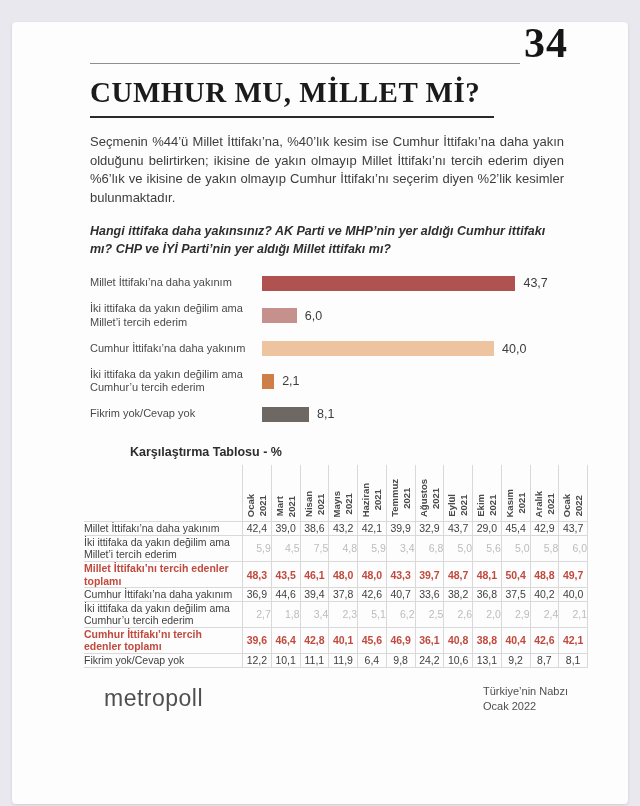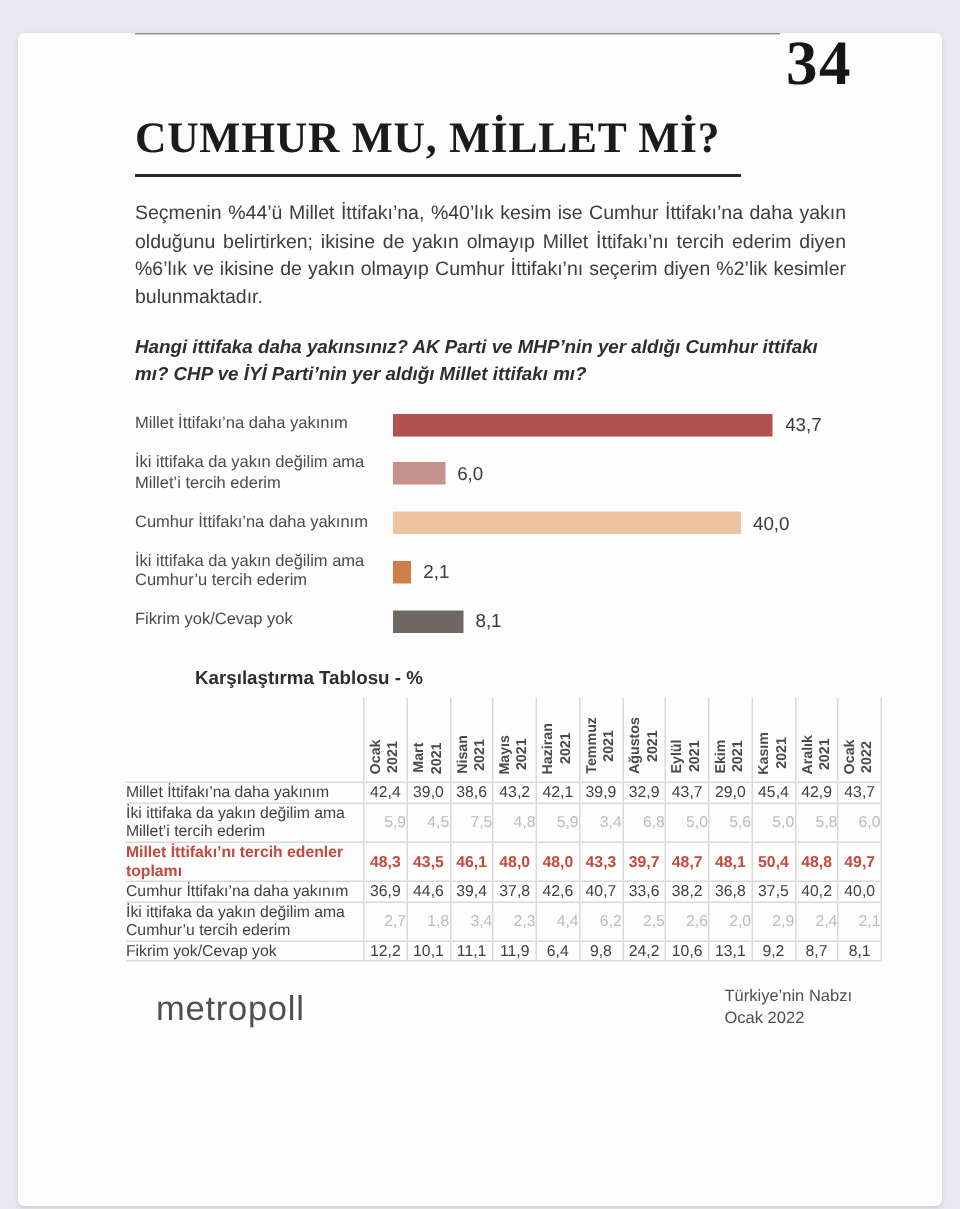--- a/index.html
+++ b/index.html
@@ -9,21 +9,21 @@
     font-family:"Liberation Sans",sans-serif;
     -webkit-font-smoothing:antialiased;
   }
   .card{
     width:616px;height:782px;margin:12px auto 0;
     background:#fdfdfd;border-radius:4px;
     box-shadow:0 1px 3px rgba(0,0,0,0.12);
     position:relative;box-sizing:border-box;
   }
   
-  .pageno-row{display:flex;align-items:flex-start;margin:22px 60px 0 78px;}
+  .pageno-row{display:flex;align-items:flex-end;margin:22px 60px 0 78px;}
   .pageno-line{flex:1;height:0;border-top:1px solid #8f8f8f;margin-right:4px;}
   .pageno{
     font-family:"Liberation Serif",serif;font-weight:bold;
     font-size:42px;line-height:1;color:#161616;letter-spacing:1px;
   }
   
   .title-wrap{margin:12px 64px 0 78px;}
   .title{
     display:inline-block;
     font-family:"Liberation Serif",serif;font-weight:bold;
@@ -217,28 +217,43 @@
           <td class="val">37,5</td>
           <td class="val">40,2</td>
           <td class="val">40,0</td>
         </tr>
         <tr class="row-muted">
           <td class="row-label">İki ittifaka da yakın değilim ama Cumhur’u tercih ederim</td>
           <td class="val">2,7</td>
           <td class="val">1,8</td>
           <td class="val">3,4</td>
           <td class="val">2,3</td>
-          <td class="val">4,4</td>
+          <td class="val">5,1</td>
           <td class="val">6,2</td>
           <td class="val">2,5</td>
           <td class="val">2,6</td>
           <td class="val">2,0</td>
           <td class="val">2,9</td>
           <td class="val">2,4</td>
           <td class="val">2,1</td>
+        </tr>
+        <tr class="row-total">
+          <td class="row-label">Cumhur İttifakı’nı tercih edenler toplamı</td>
+          <td class="val">39,6</td>
+          <td class="val">46,4</td>
+          <td class="val">42,8</td>
+          <td class="val">40,1</td>
+          <td class="val">45,6</td>
+          <td class="val">46,9</td>
+          <td class="val">36,1</td>
+          <td class="val">40,8</td>
+          <td class="val">38,8</td>
+          <td class="val">40,4</td>
+          <td class="val">42,6</td>
+          <td class="val">42,1</td>
         </tr>
         <tr class="row-normal">
           <td class="row-label">Fikrim yok/Cevap yok</td>
           <td class="val">12,2</td>
           <td class="val">10,1</td>
           <td class="val">11,1</td>
           <td class="val">11,9</td>
           <td class="val">6,4</td>
           <td class="val">9,8</td>
           <td class="val">24,2</td>

